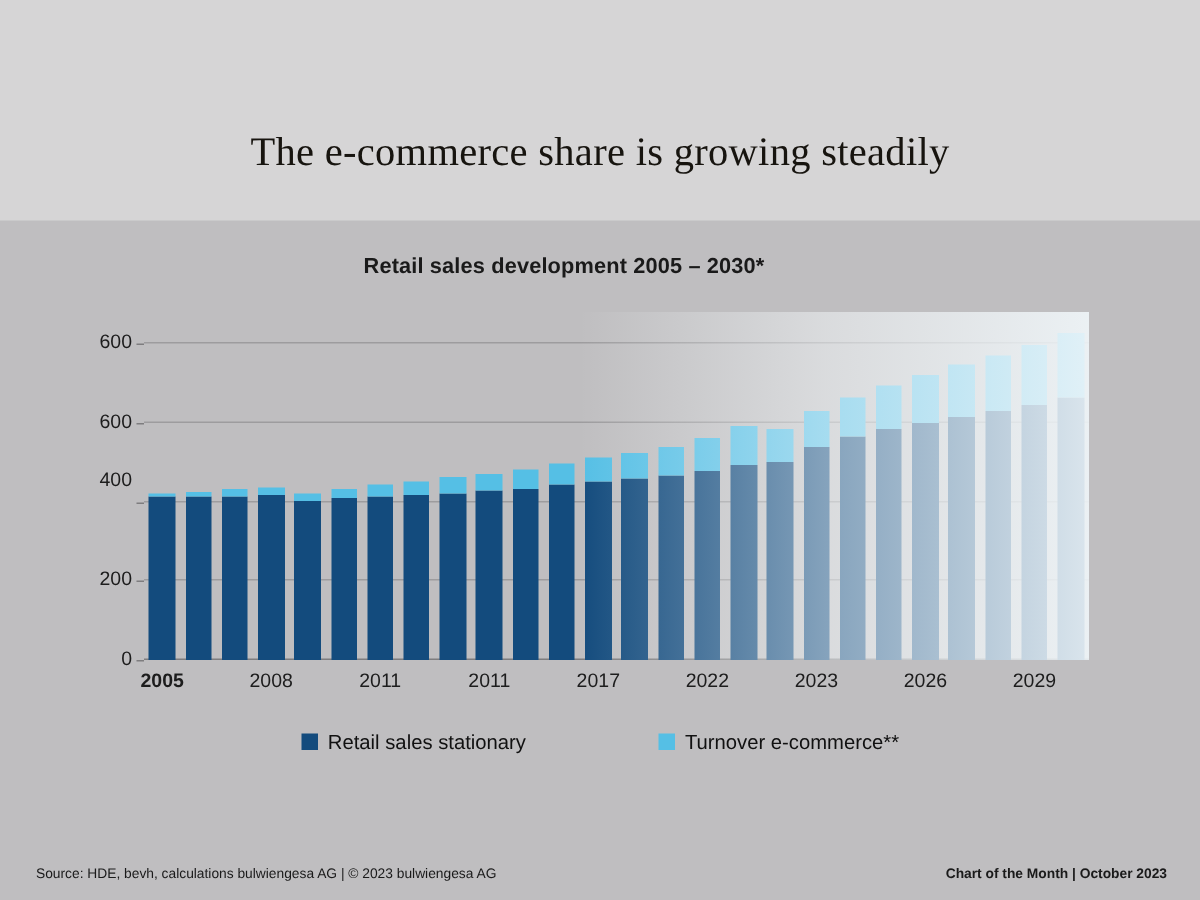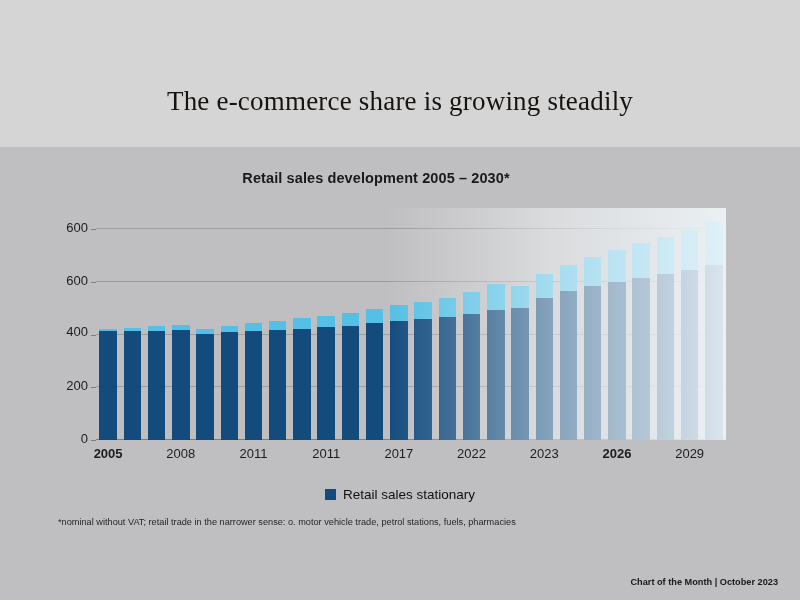--- a/index.html
+++ b/index.html
@@ -193,21 +193,21 @@
 
   <div id="chart-title">Retail sales development 2005 – 2030*</div>
 
   <div id="chart-area">
 
     <div id="y-axis-ticks">
         <div class="ytick-label" style="top: 231px;">0</div>
         <div class="ytick-mark" style="top: 240px;"></div>
         <div class="ytick-label" style="top: 178.273px;">200</div>
         <div class="ytick-mark" style="top: 187.273px;"></div>
-        <div class="ytick-label" style="top: 124px;">400</div>
+        <div class="ytick-label" style="top: 112px;">400</div>
         <div class="ytick-mark" style="top: 134.545px;"></div>
         <div class="ytick-label" style="top: 72.8182px;">600</div>
         <div class="ytick-mark" style="top: 81.8182px;"></div>
         <div class="ytick-label" style="top: 20.0909px;">600</div>
         <div class="ytick-mark" style="top: 29.0909px;"></div>
       </div>
 
     <div id="plot">
       <div id="gridlines">
           <div class="gridline axis-zero" style="bottom: 0px;"></div>
@@ -326,33 +326,37 @@
     </div>
 
     <div id="x-axis-ticks">
         <div class="xtick-label" style="left: 83.1154px; font-weight: bold;">2005</div>
         <div class="xtick-label" style="left: 155.808px;">2008</div>
         <div class="xtick-label" style="left: 228.5px;">2011</div>
         <div class="xtick-label" style="left: 301.192px;">2011</div>
         <div class="xtick-label" style="left: 373.885px;">2017</div>
         <div class="xtick-label" style="left: 446.577px;">2022</div>
         <div class="xtick-label" style="left: 519.269px;">2023</div>
-        <div class="xtick-label" style="left: 591.962px; font-weight: bold;">2026</div>
+        <div class="xtick-label" style="left: 591.962px;">2026</div>
         <div class="xtick-label" style="left: 664.654px;">2029</div>
       </div>
   </div>
 
   <div id="legend">
       <div class="legend-item">
         <span class="legend-swatch" style="background: rgb(19, 75, 125);"></span>
         <span>Retail sales stationary</span>
       </div>
+      <div class="legend-item">
+        <span class="legend-swatch" style="background: rgb(85, 191, 229);"></span>
+        <span>Turnover e-commerce**</span>
+      </div>
     </div>
 
   <div id="footnotes">
-    <div>*nominal without VAT; retail trade in the narrower sense: o. motor vehicle trade, petrol stations, fuels, pharmacies</div>
   </div>
 
   <div id="bottom-bar">
+    <div id="source-text">Source: HDE, bevh, calculations bulwiengesa AG  | © 2023 bulwiengesa AG</div>
     <div id="issue-text">Chart of the Month | October 2023</div>
   </div>
 
 </div>
 
 </body></html>

